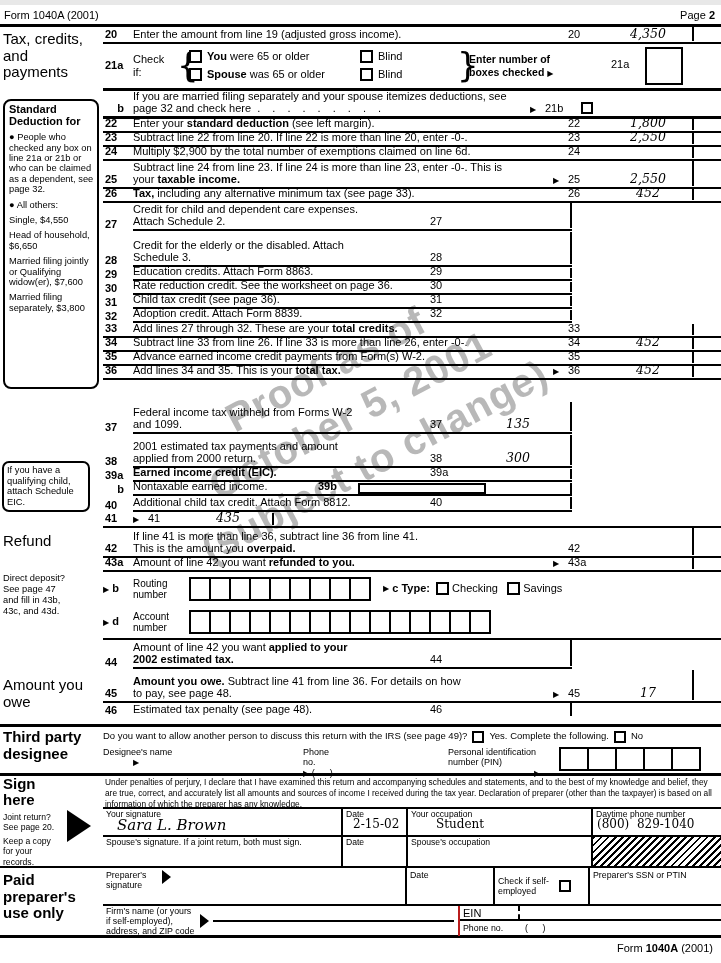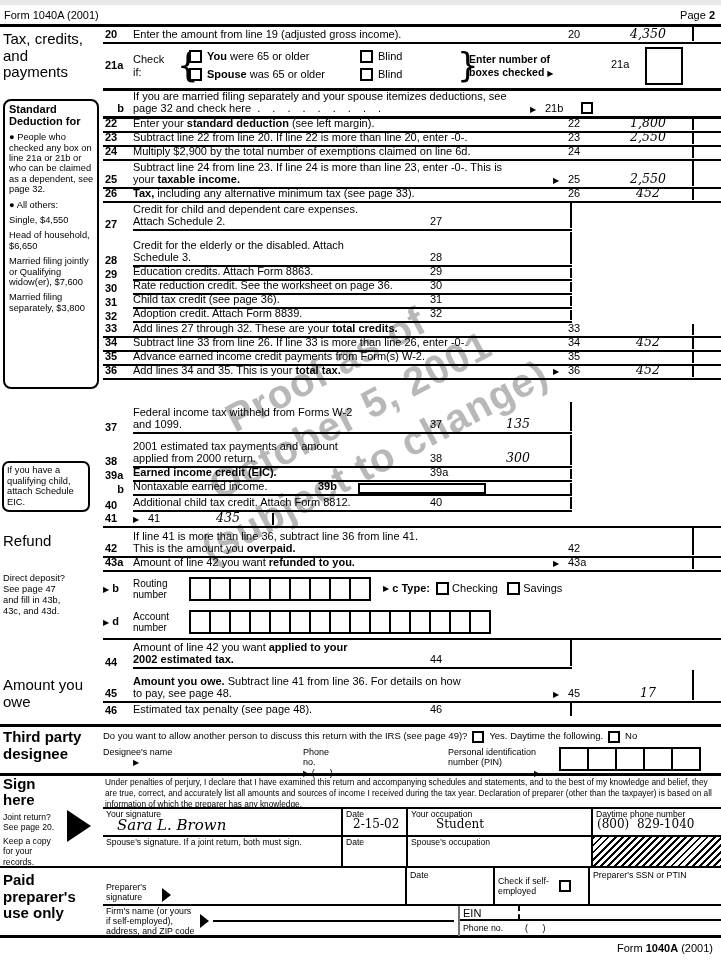--- a/index.html
+++ b/index.html
@@ -97,30 +97,30 @@
     font-style:italic;font-size:15px}
   .fillval{position:absolute;left:10px;bottom:3px;font-family:"DejaVu Serif",serif;
     font-size:12px}
   .hatch{background:repeating-linear-gradient(135deg,#000 0 2px,#fff 2px 5px)}
   
   .prep{display:grid;grid-template-columns:103px 1fr;height:70px;border-bottom:3px solid #000}
   .prep-left{font-weight:bold;font-size:15px;line-height:1.1;padding:4px 0 0 3px}
   .prow1{display:flex;height:38px;border-bottom:2px solid #000}
   .prow2{display:flex;height:30px}
   .pc{font-size:8.8px;line-height:1.15;padding:2px 3px}
-  .pc-label{flex:none;width:92px;display:flex;align-items:flex-end;gap:4px}
+  .pc-label{flex:none;width:92px;display:flex;align-items:flex-start;gap:4px}
   .pc-sig{flex:1}
   .pc-date{flex:none;width:88px;border-left:2px solid #000}
   .pc-check{flex:none;width:95px;border-left:2px solid #000;display:flex;align-items:center;gap:3px}
   .pc-ssn{flex:none;width:133px;border-left:2px solid #000}
   .tri{width:0;height:0;border-left:9px solid #000;border-top:7px solid transparent;border-bottom:7px solid transparent;flex:none}
   .pc-firm{flex:none;width:110px;display:flex;align-items:center;gap:2px}
   .pc-line{flex:1;position:relative}
   .pc-line::after{content:"";position:absolute;left:0;right:4px;top:14px;border-top:2px solid #000}
-  .pc-ein{flex:none;width:263px;border-left:2px solid #737373;display:flex;flex-direction:column}
+  .pc-ein{flex:none;width:263px;border-left:2px solid #b91c1c;display:flex;flex-direction:column}
   .ein-top{height:15px;border-bottom:2px solid #000;display:flex}
   .ein-lbl{width:58px;padding:1px 3px}
   .ein-val{flex:1;border-left:2px dashed #000}
   .ein-bot{display:flex;height:15px}
   .footer{height:31px;text-align:right;padding:4px 8px 0 0}
 </style>
 </head>
 <body>
 
 <div class="page">
@@ -524,21 +524,21 @@
 
   <div class="tp">
     <div class="tp-left">
       <div>Third party</div>
         <div>designee</div>
     </div>
     <div>
       <div class="tp-q">
         <span>Do you want to allow another person to discuss this return with the IRS (see page 49)?</span>
         <span class="cb sm"></span>
-        <span>Yes. Daytime the following.</span>
+        <span>Yes. Complete the following.</span>
         <span class="cb sm"></span>
         <span>No</span>
       </div>
       <div class="tp-row">
         <div class="tp-c1">
           <div style="width:70px">Designee's name</div>
           <span class="tinyarr" style="margin-left:30px">▶</span>
         </div>
         <div class="tp-c2">
           <div style="width:40px">Phone no.</div>

